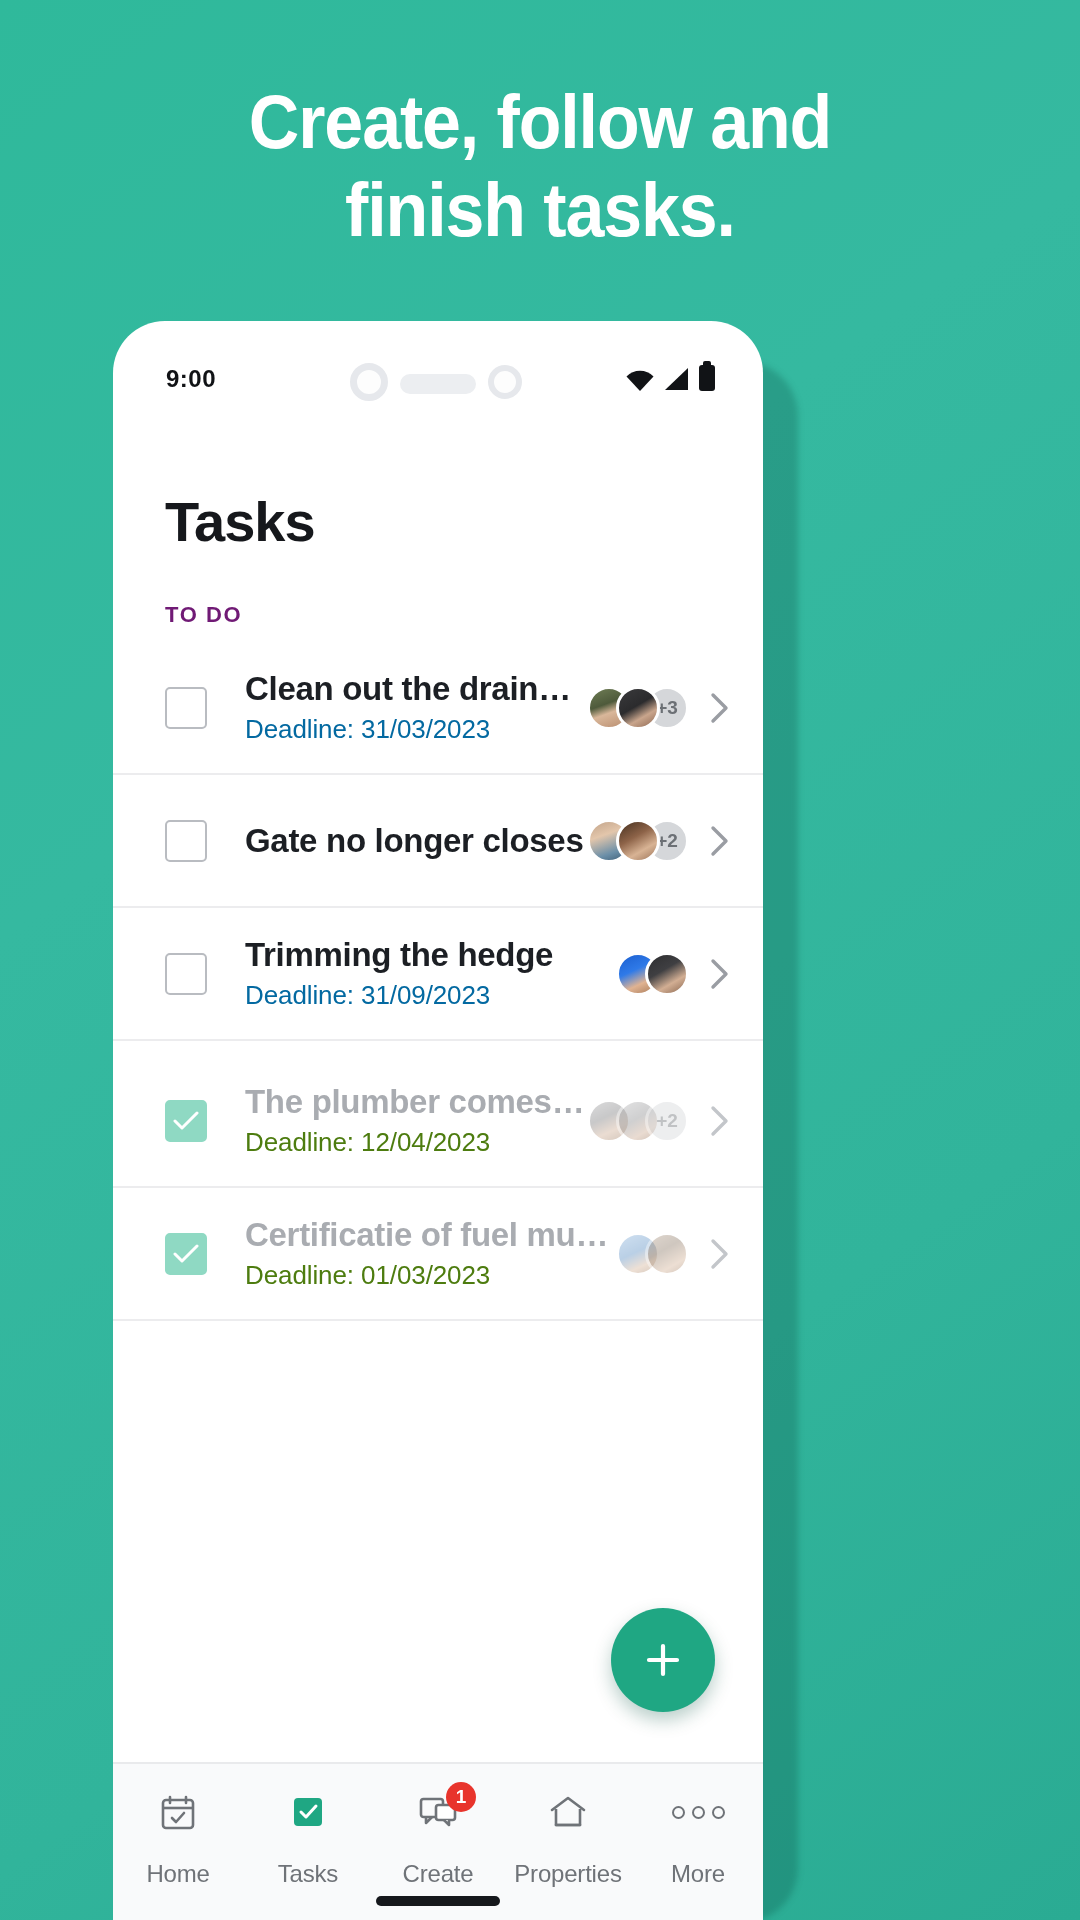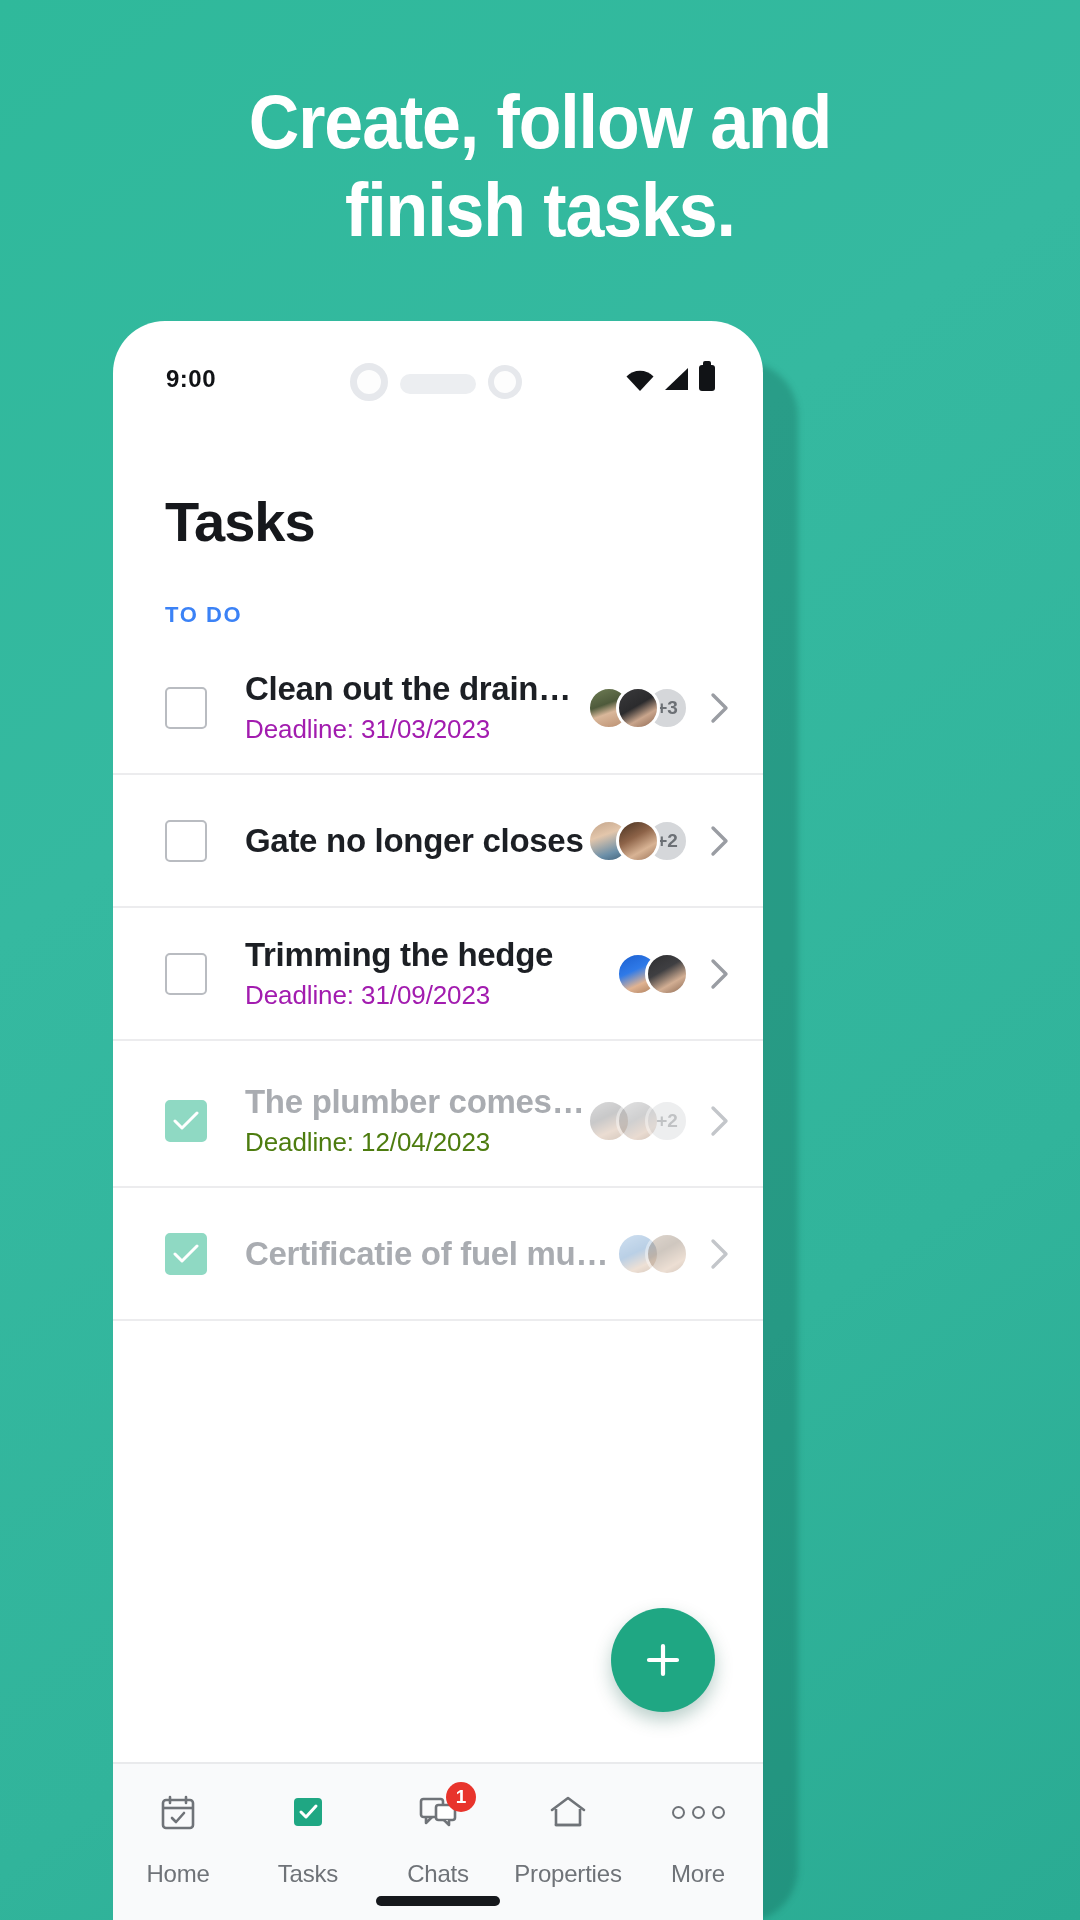--- a/index.html
+++ b/index.html
@@ -73,21 +73,21 @@
   
   .page-title {
     margin:58px 0 0 52px;
     font-size:56px; font-weight:bold; color:#16181c;
     letter-spacing:-1px;
   }
 
   
   .sec-label {
     margin:48px 0 0 52px;
-    font-size:22px; font-weight:bold; color:#3b82f6;
+    font-size:22px; font-weight:bold; color:#701a75;
     letter-spacing:1.6px;
   }
 
   
   .tasklist { margin-top:14px; }
   .task-row {
     position:relative;
     display:flex; align-items:center;
     height:133px;
     padding:0 30px 0 52px;
@@ -106,21 +106,21 @@
   .chk.done svg { display:block; }
 
   .task-text { flex:1 1 auto; min-width:0; }
   .task-title {
     font-size:33px; font-weight:bold; color:#1c1f24;
     letter-spacing:-0.3px; white-space:nowrap;
     overflow:hidden; text-overflow:ellipsis;
   }
   .task-deadline {
     margin-top:6px;
-    font-size:26px; color:#a21caf; letter-spacing:-0.1px;
+    font-size:26px; color:#0369a1; letter-spacing:-0.1px;
   }
   .task-row.finished .task-title { color:#a9acb1; }
   .task-row.finished .task-deadline { color:#4d7c0f; }
 
   
   .avatars { display:flex; align-items:center; margin-right:18px; flex:0 0 auto; }
   .av {
     width:44px; height:44px; border-radius:50%;
     border:3px solid #ffffff; margin-left:-15px;
     background-size:cover; position:relative; overflow:hidden;
@@ -312,20 +312,21 @@
     </div>
 
     <div class="task-row finished">
       <div class="chk done">
         <svg width="26" height="20" viewBox="0 0 26 20">
             <path d="M2 10 L9 17 L24 2" fill="none" stroke="#ffffff" stroke-width="3" stroke-linecap="round" stroke-linejoin="round"></path>
           </svg>
       </div>
       <div class="task-text">
         <div class="task-title">Certificatie of fuel must ...</div>
+        <div class="task-deadline">Deadline: 01/03/2023</div>
       </div>
       <div class="avatars">
         <span class="av f9"></span>
         <span class="av f10"></span>
       </div>
       <div class="chev">
         <svg width="20" height="32" viewBox="0 0 20 32">
             <path d="M3 3 L16 16 L3 29" fill="none" stroke="#c3c6ca" stroke-width="3.4" stroke-linecap="round" stroke-linejoin="round"></path>
           </svg>
       </div>
@@ -365,21 +366,21 @@
     <div class="tab">
       <div class="tab-icon">
         <svg width="40" height="38" viewBox="0 0 40 38">
           <rect x="3" y="6" width="22" height="18" rx="2.5" fill="none" stroke="#6f7378" stroke-width="2.6"></rect>
           <path d="M8 24 L8 30 L14 24" fill="none" stroke="#6f7378" stroke-width="2.6" stroke-linejoin="round"></path>
           <rect x="18" y="12" width="19" height="15" rx="2.5" fill="#ffffff" stroke="#6f7378" stroke-width="2.6"></rect>
           <path d="M31 27 L31 32 L26 27" fill="#ffffff" stroke="#6f7378" stroke-width="2.6" stroke-linejoin="round"></path>
         </svg>
         <span class="badge">1</span>
       </div>
-      <div class="tab-label">Chats</div>
+      <div class="tab-label">Create</div>
     </div>
 
     <div class="tab">
       <div class="tab-icon">
         <svg width="40" height="38" viewBox="0 0 40 38">
           <path d="M4 17 L20 5 L36 17" fill="none" stroke="#6f7378" stroke-width="2.6" stroke-linecap="round" stroke-linejoin="round"></path>
           <path d="M8 16 V32 H32 V16" fill="none" stroke="#6f7378" stroke-width="2.6" stroke-linejoin="round"></path>
           <path d="M8 32 H32" stroke="#6f7378" stroke-width="2.6" stroke-linecap="round"></path>
         </svg>
       </div>

